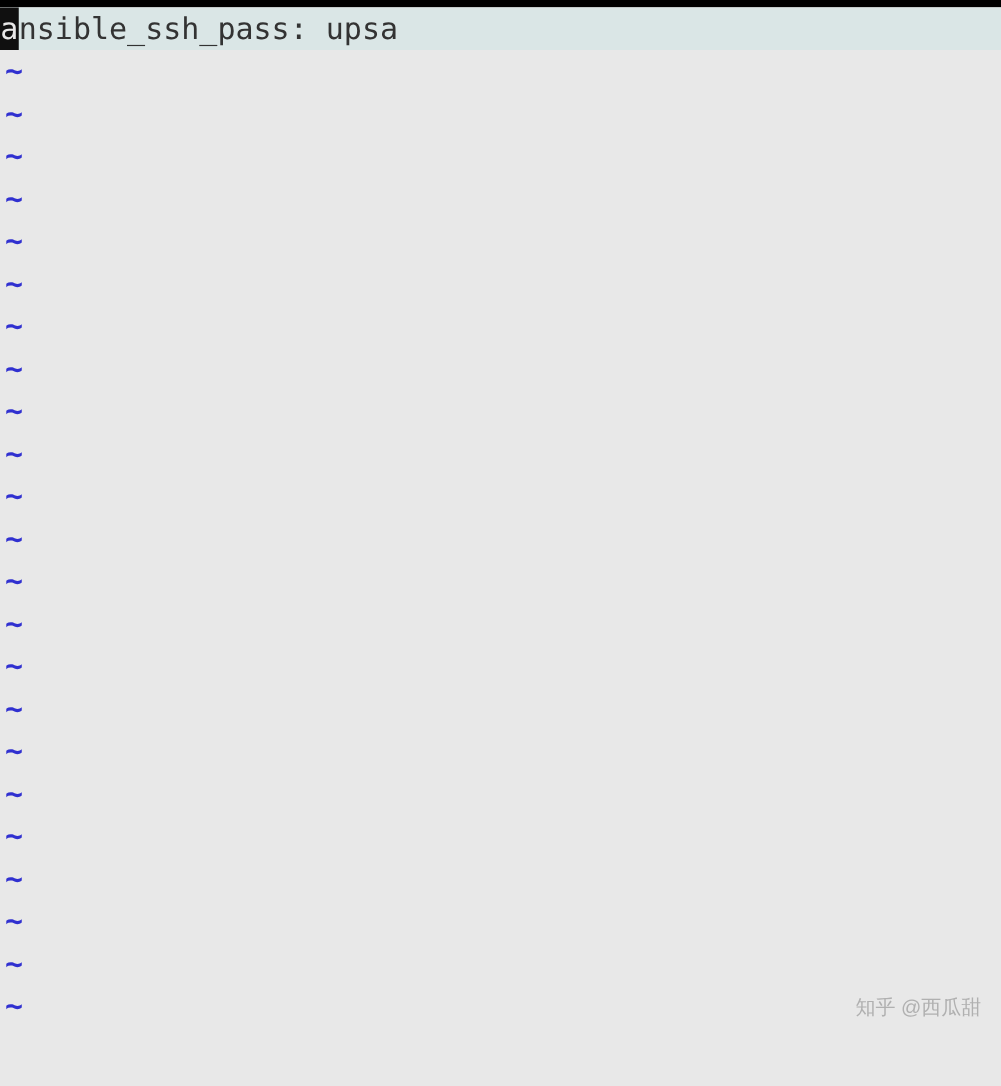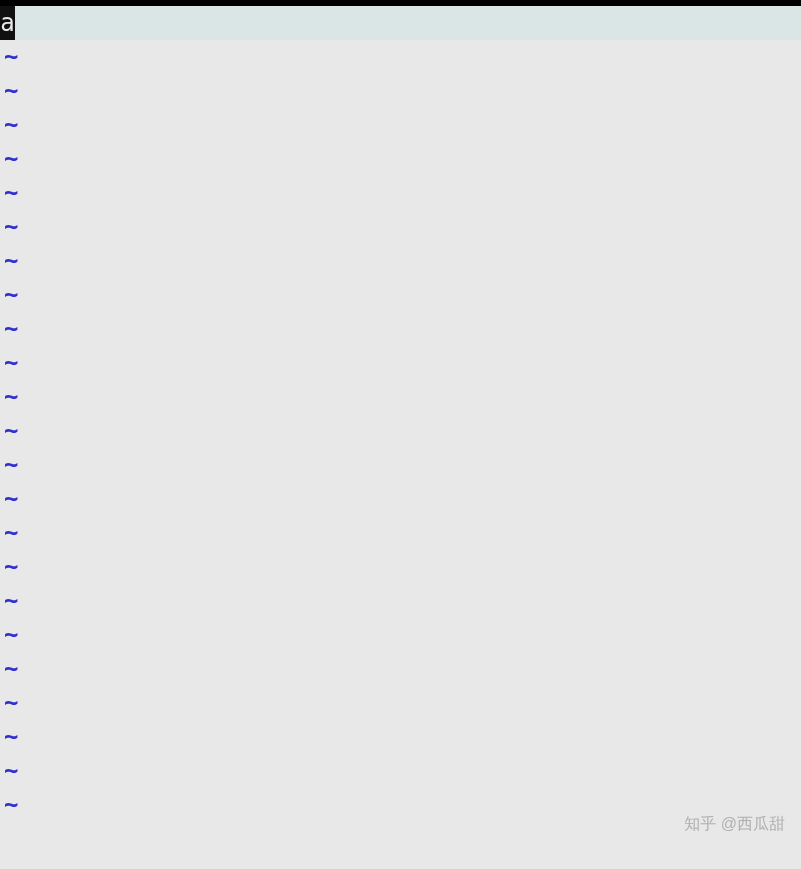--- a/index.html
+++ b/index.html
@@ -57,34 +57,34 @@
       height: 36px;
       line-height: 36px;
       background: #e8e8e8;
       color: #333;
       padding-left: 4px;
       white-space: pre;
     }
     .watermark {
       position: absolute;
       right: 16px;
-      bottom: 34px;
+      bottom: 52px;
       color: #aaa;
       font-size: 16px;
       font-family: sans-serif;
       opacity: 0.9;
     }
   </style>
 </head>
 <body>
 
 <div class="titlebar"></div>
 
 <div class="editor-area">
-  <div class="content-line"><span class="cursor-char">a</span></div>
+  <div class="content-line"><span class="cursor-char">a</span><span>nsible_ssh_pass: upsa</span></div>
   <div id="tilde-container">
       <div class="tilde-line">~</div>
       <div class="tilde-line">~</div>
       <div class="tilde-line">~</div>
       <div class="tilde-line">~</div>
       <div class="tilde-line">~</div>
       <div class="tilde-line">~</div>
       <div class="tilde-line">~</div>
       <div class="tilde-line">~</div>
       <div class="tilde-line">~</div>

